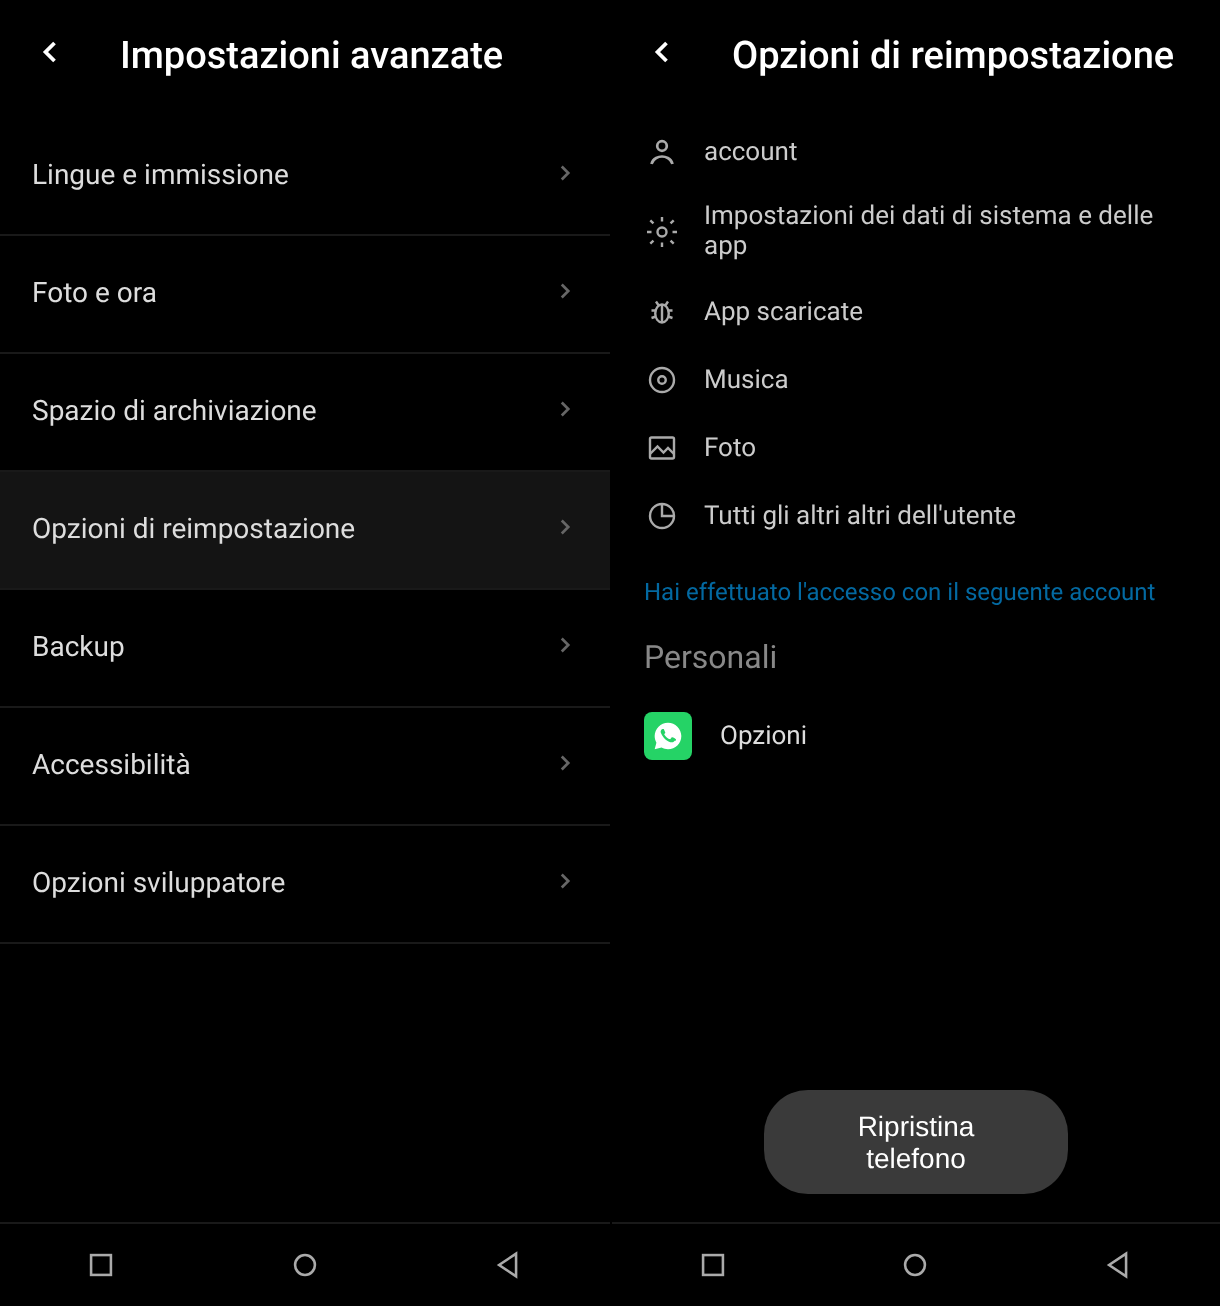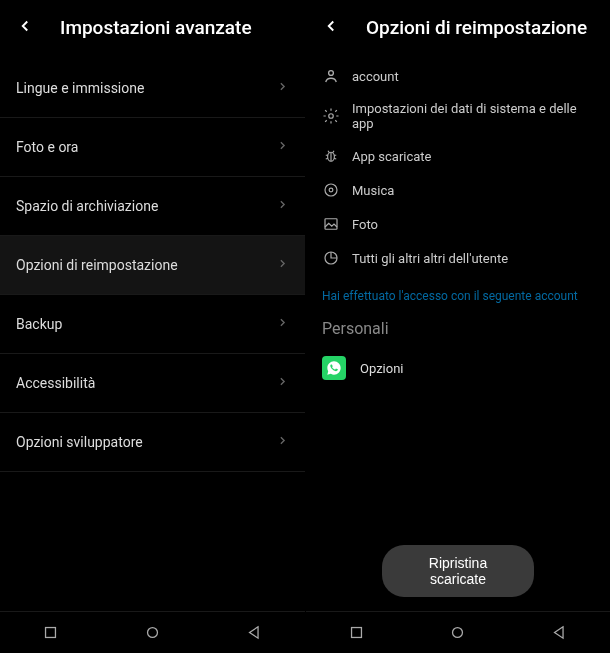--- a/index.html
+++ b/index.html
@@ -306,21 +306,21 @@
     <div class="account-row">
       <span class="app-icon">
         <svg viewBox="0 0 24 24" fill="#fff">
             <path d="M12 2C6.5 2 2 6.5 2 12c0 1.8.5 3.5 1.3 5L2 22l5.2-1.3c1.5.8 3.1 1.3 4.8 1.3 5.5 0 10-4.5 10-10S17.5 2 12 2zm5 13.5c-.2.6-1.2 1.1-1.7 1.2-.5.1-1 .1-1.6-.1-1.7-.5-3.5-1.7-5-3.5-1.1-1.3-1.8-2.8-1.9-3.1-.1-.3-.8-1.5.2-2.7.3-.4.7-.5.9-.5h.6c.2 0 .4 0 .6.5.2.5.8 1.8.8 1.9.1.1.1.3 0 .5-.2.4-.4.5-.5.7-.2.2-.3.4-.1.7.5.9 1.2 1.6 2 2.2.8.6 1.5.9 1.8 1 .3.1.5.1.7-.1.2-.2.7-.8.9-1.1.2-.3.4-.2.7-.1.3.1 1.7.8 2 1 .3.1.5.2.5.3.1.2.1.7-.1 1.2z"></path>
           </svg>
       </span>
       <span class="account-label">Opzioni</span>
     </div>
   </div>
 
-  <button class="reset-button">Ripristina scaricate</button>
+  <button class="reset-button">Ripristina telefono</button>
 
   <div class="navbar">
     <div class="nav-btn">
       <svg viewBox="0 0 24 24" fill="none" stroke="currentColor" stroke-width="1.8">
           <rect x="5" y="5" width="14" height="14"></rect>
         </svg>
     </div>
     <div class="nav-btn">
       <svg viewBox="0 0 24 24" fill="none" stroke="currentColor" stroke-width="1.8">
           <circle cx="12" cy="12" r="7"></circle>

